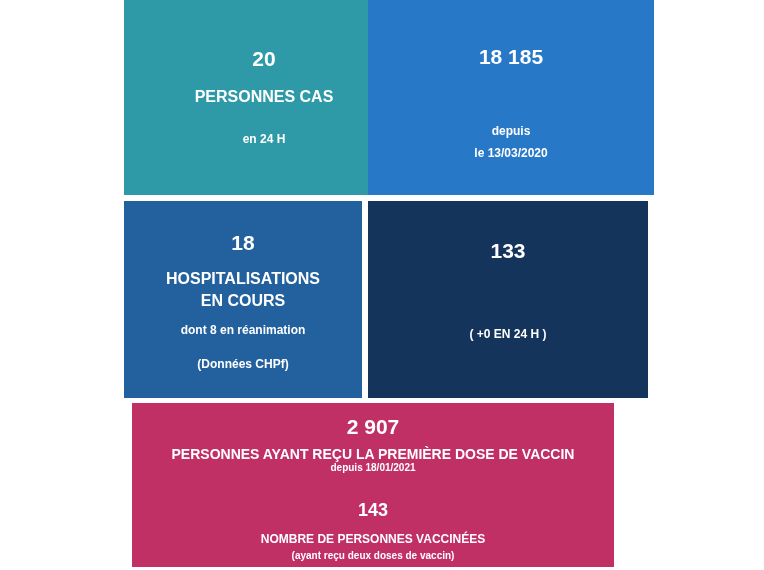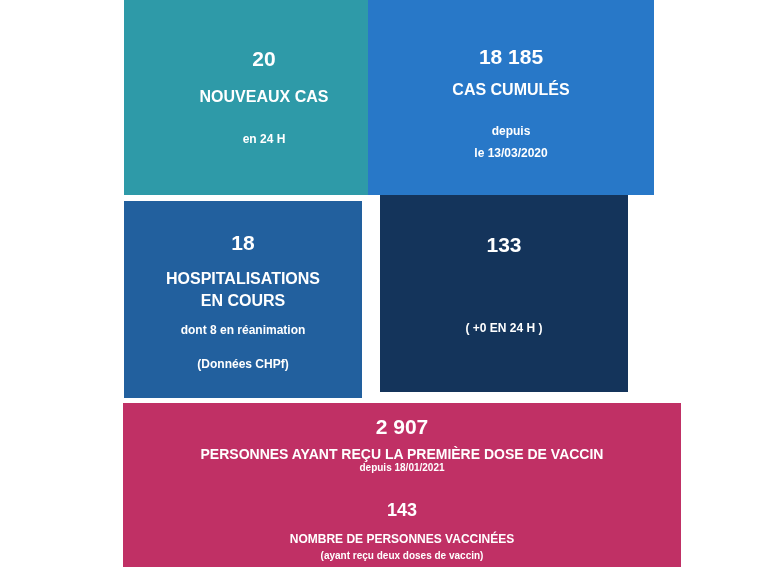--- a/index.html
+++ b/index.html
@@ -1,40 +1,39 @@
 <!DOCTYPE html>
 <html><head>
 <meta charset="utf-8">
 <style>
   html, body { margin:0; padding:0; background:#ffffff; }
   body { width:764px; height:570px; position:relative; overflow:hidden; font-family:"Liberation Sans", sans-serif; }
   .tile { position:absolute; color:#ffffff; text-align:center; font-weight:bold; box-sizing:border-box; }
   .t1 { left:124px; top:0; width:280px; height:195px; }
   .t2 { left:368px; top:0; width:286px; height:195px; }
   .t3 { left:124px; top:201px; width:238px; height:197px; }
-  .t4 { left:368px; top:195px; width:248px; height:197px;margin-left:12px; }
-  .t5 { left:123px; top:403px; width:558px; height:164px; }
+  .t4 { left:368px; top:201px; width:280px; height:197px; }
+  .t5 { left:132px; top:403px; width:482px; height:164px; }
   .abs { position:absolute; left:0; right:0; }
   .num { font-size:21px; }
   .lbl { font-size:16px; }
   .sm { font-size:12px; }
   .xs { font-size:10px; }
 </style>
 </head>
 <body>
 
 <div class="tile t1" style="background:#2e9aa8">
   <div class="abs num" style="top:47px">20</div>
-  <div class="abs lbl" style="top:88px">NOUVEAUX CAS</div>
+  <div class="abs lbl" style="top:88px">PERSONNES CAS</div>
   <div class="abs sm" style="top:132px">en 24 H</div>
 </div>
 
 <div class="tile t2" style="background:#2878c8">
   <div class="abs num" style="top:45px">18 185</div>
-  <div class="abs lbl" style="top:81px">CAS CUMULÉS</div>
   <div class="abs sm" style="top:124px">depuis</div>
   <div class="abs sm" style="top:146px">le 13/03/2020</div>
 </div>
 
 <div class="tile t3" style="background:#22609e">
   <div class="abs num" style="top:30px">18</div>
   <div class="abs lbl" style="top:69px">HOSPITALISATIONS</div>
   <div class="abs lbl" style="top:91px">EN COURS</div>
   <div class="abs sm" style="top:122px">dont 8 en réanimation</div>
   <div class="abs sm" style="top:156px">(Données CHPf)</div>

